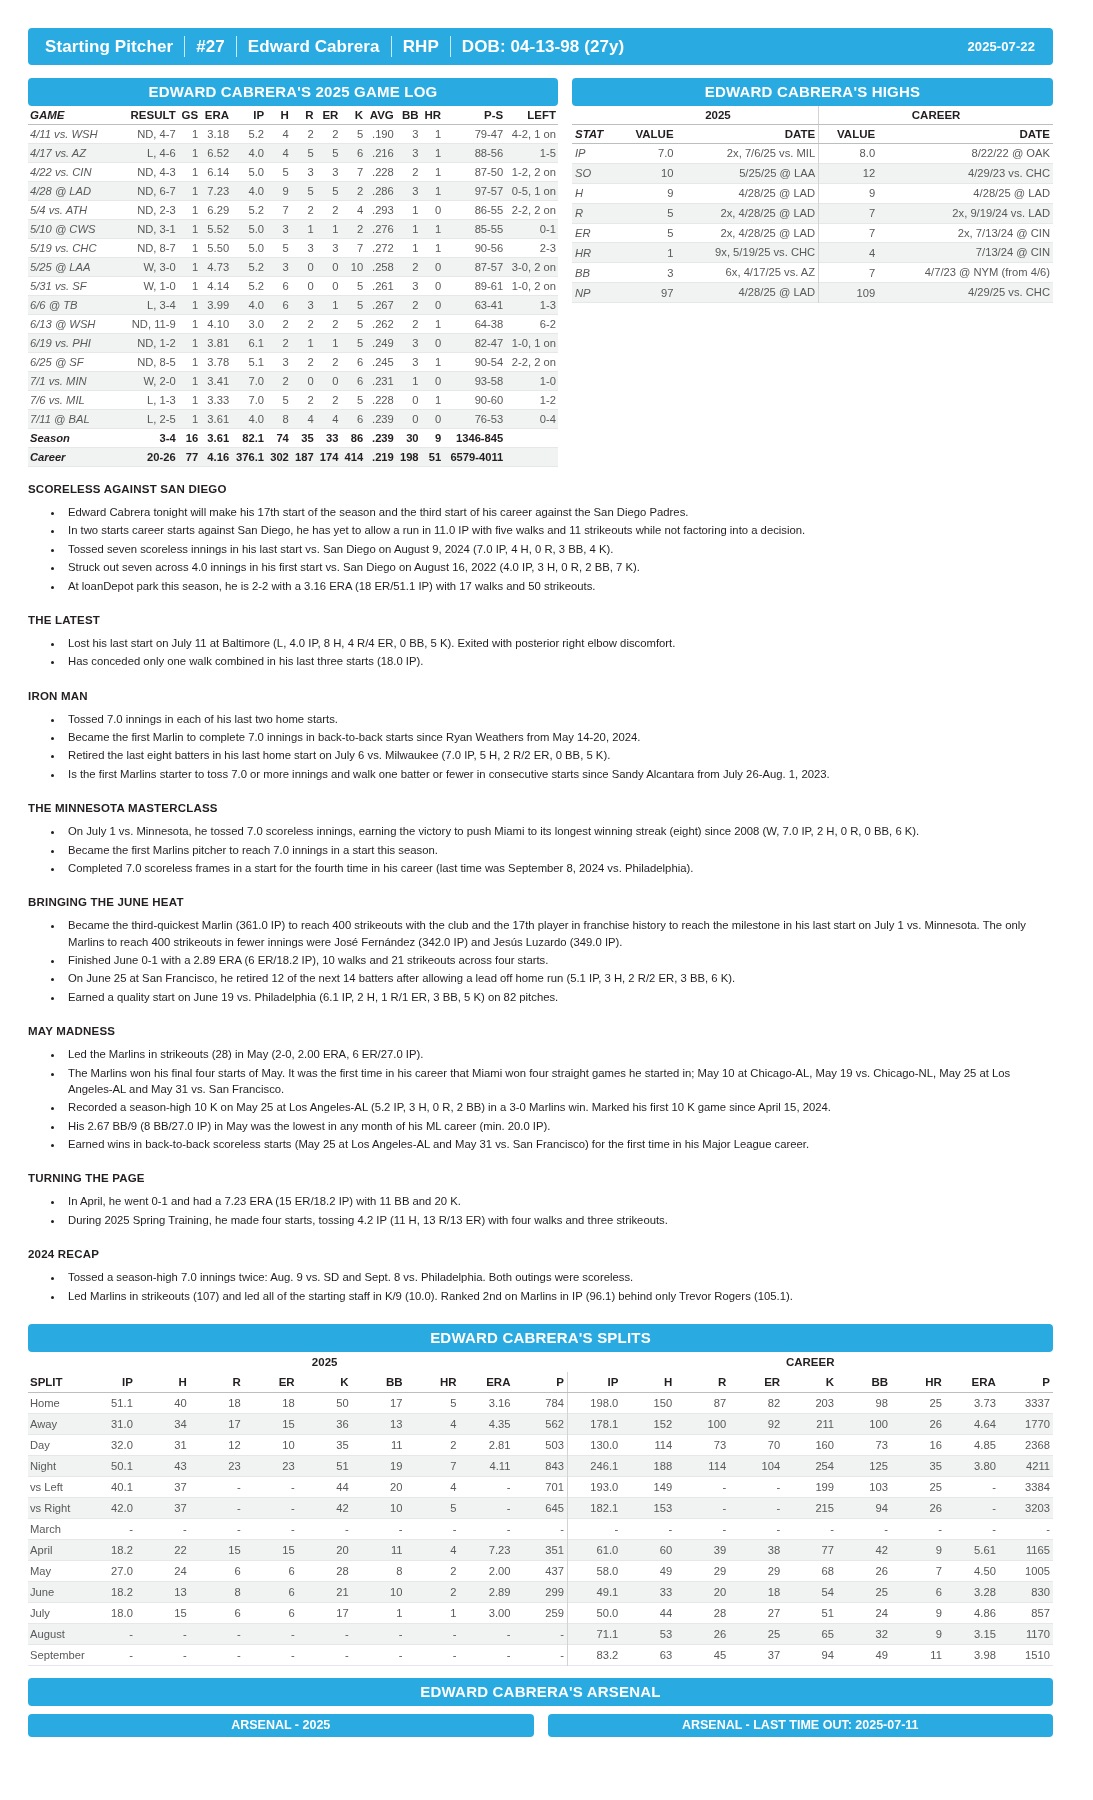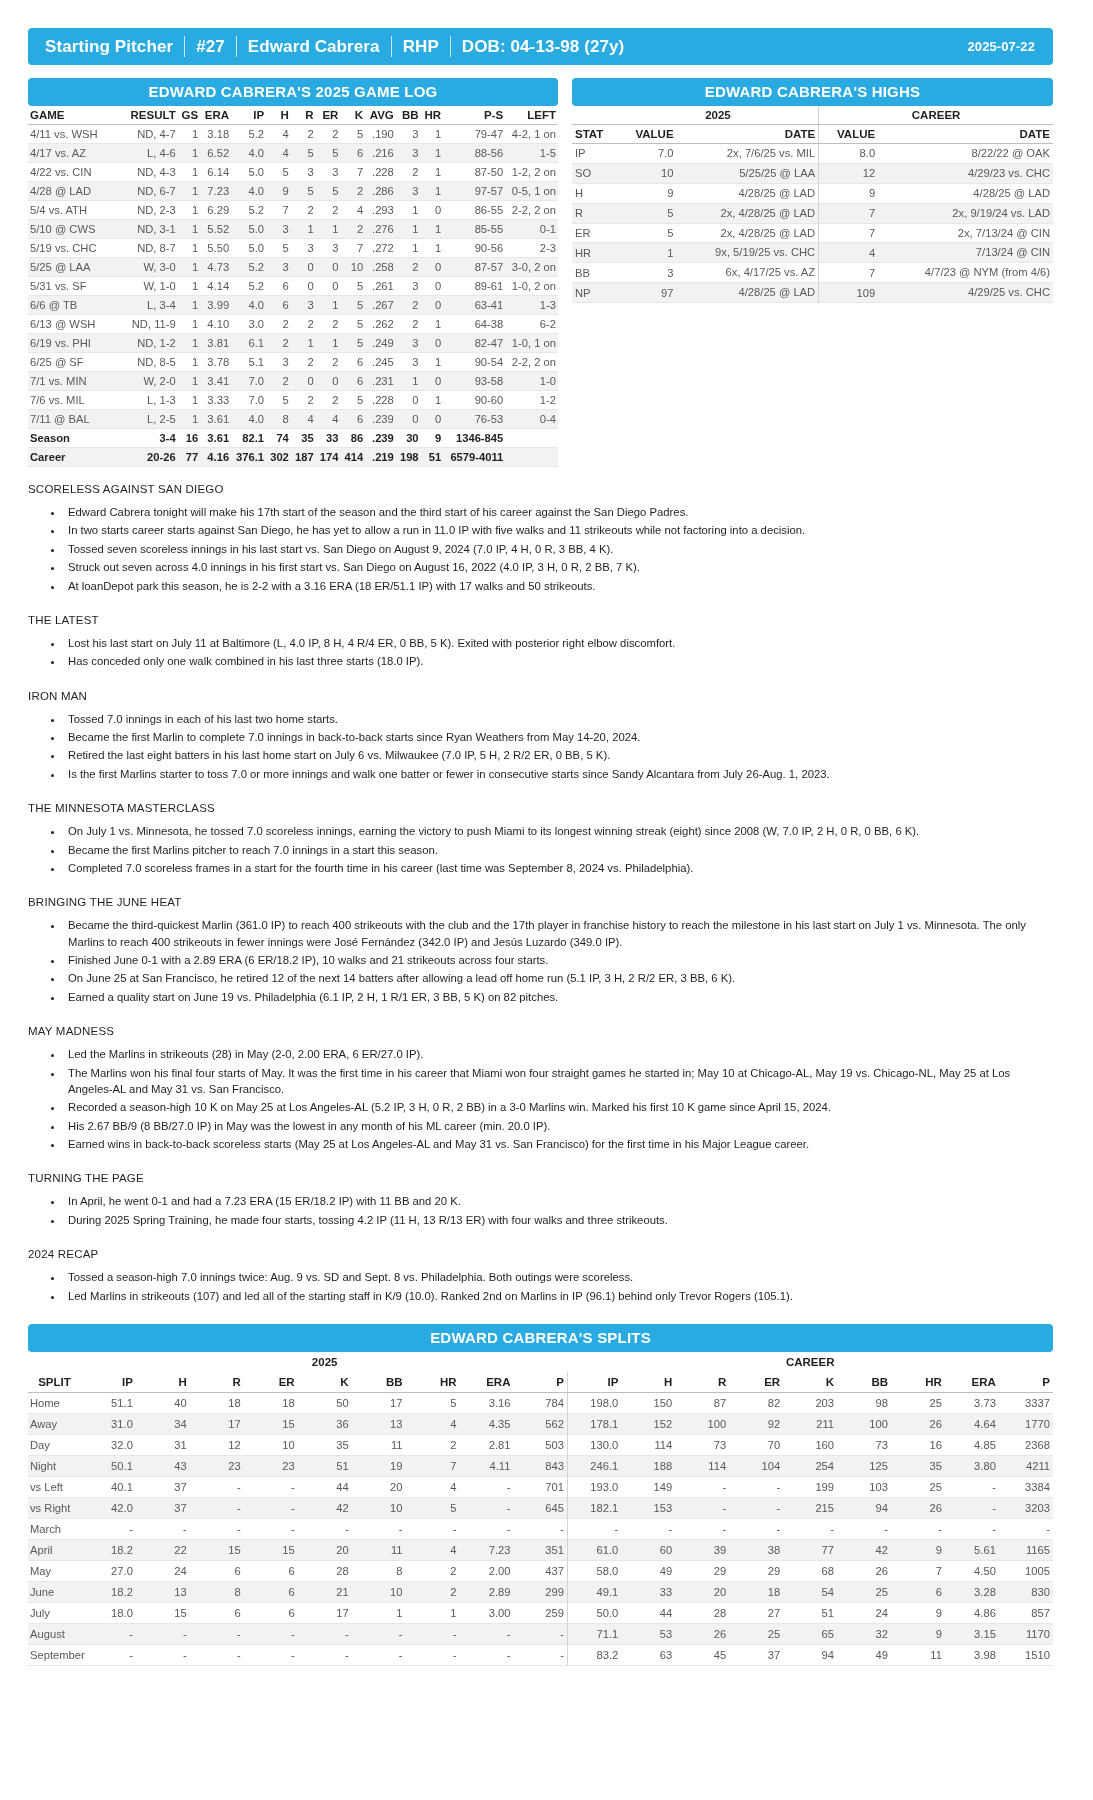--- a/index.html
+++ b/index.html
@@ -59,41 +59,41 @@
   }
   table.stat thead th {
     color:#231f20;
     font-weight:bold;
     border-bottom:1px solid #bcbec0;
     padding-bottom:3px;
     font-size:11.5px;
   }
   table.stat tbody tr { border-bottom:1px solid #e6e7e8; }
   table.stat tbody tr:nth-child(even) { background:#f1f2f2; }
-  table.stat td.l, table.stat th.l { text-align:left; }
+  table.stat td.l, table.stat th.l { text-align:left;font-style:italic; }
   table.stat td.r, table.stat th.r { text-align:right; }
   table.stat tr.total td { font-weight:bold; color:#231f20; }
   table.stat tr.total { border-top:1px solid #bcbec0; }
 
   
   .gamelog td.game, .gamelog th.game { width:96px; }
 
   
   .highs-group-row th {
     font-size:11.5px; font-weight:bold; color:#231f20; text-align:center;
     padding-bottom:1px; border:0;
   }
   table.highs th, table.highs td { font-size:11.2px; padding:3px 3px; }
   table.highs td.date { white-space:normal; line-height:1.15; }
   table.highs .sep { border-left:1px solid #d1d3d4; }
 
   
   .notes { margin-top:14px; }
   .note-head {
-    font-weight:normal; font-size:11.5px; color:#231f20;
+    font-weight:bold; font-size:11.5px; color:#231f20;
     margin: 16px 0 9px 0; letter-spacing:.2px;
   }
   .note-block { margin-bottom:20px; }
   ul.bullets { margin:0 0 0 36px; padding:0; list-style:disc; }
   ul.bullets li {
     font-size:11.3px; line-height:1.45; color:#231f20;
     margin-bottom:2px; padding-left:4px;
   }
 
   
@@ -609,21 +609,21 @@
   <div class="splits-wrap">
     <div class="sect-bar">EDWARD CABRERA'S SPLITS</div>
     <table class="splits">
       <thead>
         <tr class="grp">
           <th></th>
           <th colspan="9">2025</th>
           <th colspan="9" class="divcol">CAREER</th>
         </tr>
         <tr class="hdr" id="sp-head">
-            <th class="split-name" style="width: 14%; text-align: center;">SPLIT</th>
+            <th class="split-name" style="width: 14%;">SPLIT</th>
             <th class="num">IP</th>
             <th class="num">H</th>
             <th class="num">R</th>
             <th class="num">ER</th>
             <th class="num">K</th>
             <th class="num">BB</th>
             <th class="num">HR</th>
             <th class="num">ERA</th>
             <th class="num">P</th>
             <th class="num divcol">IP</th>
@@ -908,14 +908,21 @@
             <td class="num">94</td>
             <td class="num">49</td>
             <td class="num">11</td>
             <td class="num">3.98</td>
             <td class="num">1510</td>
           </tr>
         </tbody>
     </table>
   </div>
 
+  <div class="arsenal-bar">
+    <div class="sect-bar">EDWARD CABRERA'S ARSENAL</div>
+    <div class="arsenal-sub">
+      <div class="pill">ARSENAL - 2025</div>
+      <div class="pill">ARSENAL - LAST TIME OUT: 2025-07-11</div>
+    </div>
+  </div>
 
 </div>
 
 </body></html>

